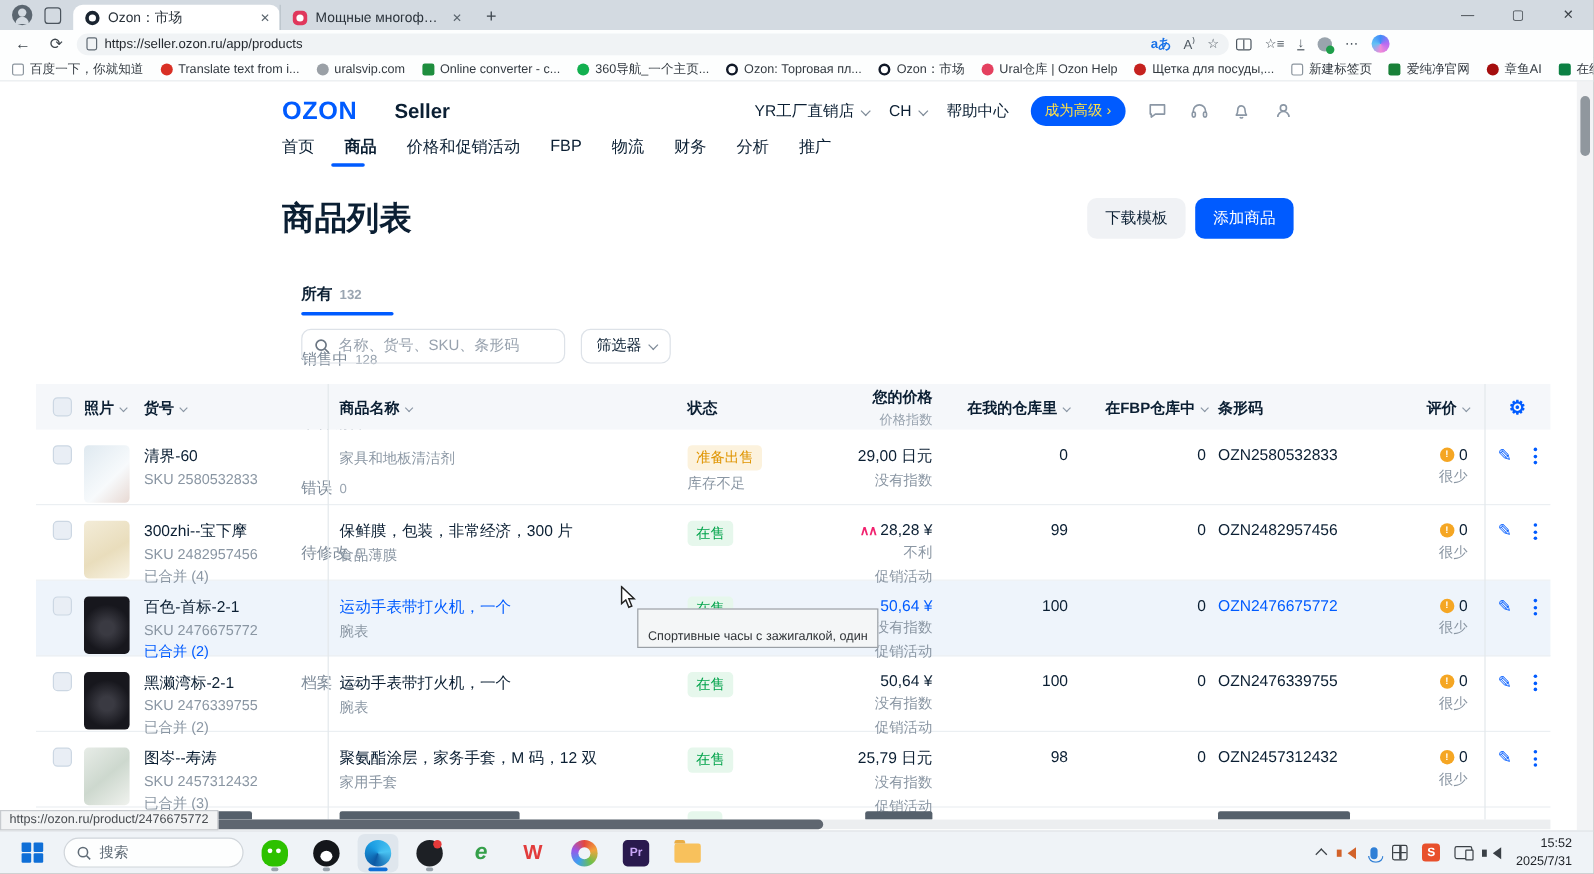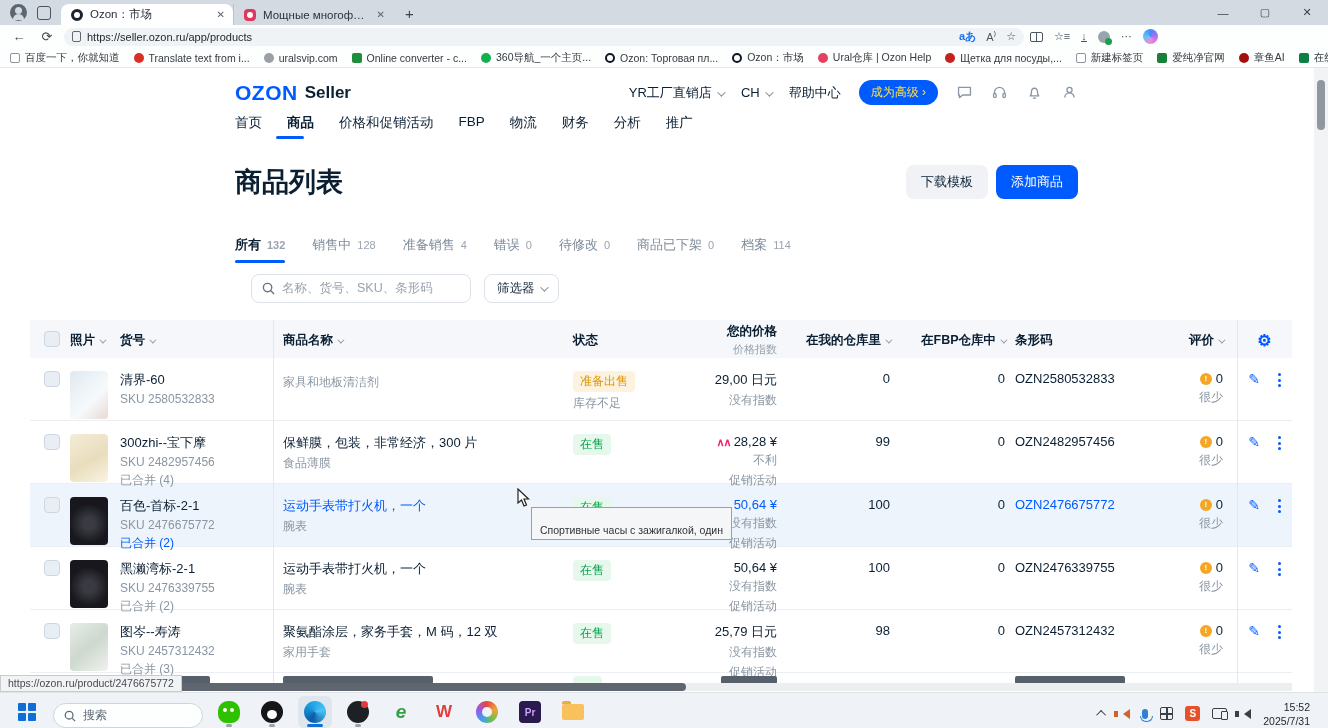--- a/index.html
+++ b/index.html
@@ -44,40 +44,40 @@
   .bookmarks { position:absolute; top:48px; left:0; right:0; height:20px; background:#fdfefe; border-bottom:1px solid #e3e7ea; display:flex; align-items:center; gap:14px; padding:0 10px; overflow:hidden; }
   .bm { display:flex; align-items:center; gap:5px; font-size:10.5px; color:#333a41; white-space:nowrap; }
   .bmfav { width:10px; height:10px; border-radius:50%; flex:none; }
   .bmfav.page { border-radius:2px; background:#fff; border:1.2px solid #8a949d; }
   .bm-sep { width:1px; height:12px; background:#d6dbdf; }
 
   
   .viewport { position:absolute; top:68px; left:0; width:1314px; height:615px; background:#fff; }
   .content { position:absolute; left:235px; right:236px; top:0; }
 
-  .oz-top { position:absolute; top:12px; left:0; right:0; display:flex; align-items:center; }
+  .oz-top { position:absolute; top:12px; left:0; right:0; display:flex; align-items:center;gap:24px; }
   .oz-logo { font-size:21px; font-weight:800; color:var(--accent); letter-spacing:.5px; }
   .oz-logo-sfx { font-size:17px; font-weight:600; color:#0b1f33; margin-left:7px; }
   .oz-right { margin-left:auto; display:flex; align-items:center; gap:18px; font-size:13px; color:#0b1f33; }
   .chev { display:inline-block; width:6px; height:6px; border-right:1.6px solid #7f8b98; border-bottom:1.6px solid #7f8b98; transform:rotate(45deg) translateY(-2px); margin-left:5px; }
   .premium { background:var(--accent); color:#fde047; font-size:12px; padding:4px 12px; border-radius:14px; }
   .hdr-ic { width:17px; height:17px; }
   .hdr-ic * { stroke:#8b97a5; fill:none; stroke-width:1.6; }
 
   .oz-nav { position:absolute; top:46px; left:0; display:flex; gap:25px; font-size:13.5px; color:#0b1f33; }
   .oz-nav .active { font-weight:bold; }
   .nav-underline { position:absolute; top:68px; left:41px; width:28px; height:3px; background:var(--accent); border-radius:2px; }
 
   .title-row { position:absolute; top:96px; left:0; right:0; display:flex; align-items:center; }
   .pg-title { font-size:27px; font-weight:bold; color:#0b1f33; }
   .title-btns { margin-left:auto; display:flex; gap:8px; }
   .btn-gray { background:#f0f2f5; color:#0b1f33; font-size:13px; padding:8px 15px; border-radius:8px; }
   .btn-blue { background:var(--accent); color:#fff; font-size:13px; padding:8px 15px; border-radius:8px; }
 
-  .ftabs { position:absolute; top:168px; left:0; display:flex; gap:27px; font-size:13px; }
+  .ftabs { position:absolute; top:168px; left:16px; display:flex; gap:27px; font-size:13px;flex-direction:column; }
   .ftab { display:flex; align-items:baseline; gap:6px; color:#7e8b99; position:relative; padding-bottom:9px; }
   .ftab .cnt { font-size:11px; color:#9aa5b1; }
   .ftab.active { color:#0b1f33; font-weight:bold; }
   .ftab.active::after { content:""; position:absolute; left:0; right:0; bottom:0; height:3px; border-radius:2px; background:var(--accent); }
 
   .search-row { position:absolute; top:206px; left:16px; display:flex; gap:13px;justify-content:flex-end; }
   .search-box { width:220px; height:29px; border:1px solid #dde2e8; border-radius:8px; display:flex; align-items:center; gap:7px; padding:0 10px; }
   .search-box .ph { font-size:12.5px; color:#98a2ae; }
   .filter-btn { height:29px; border:1px solid #dde2e8; border-radius:8px; display:flex; align-items:center; padding:0 12px; font-size:12.5px; color:#0b1f33; background:#fff; }
 
@@ -127,21 +127,21 @@
   .cursor { position:absolute; top:420px; left:514px; }
 
   
   .hscroll { position:absolute; top:683px; left:0; width:1292px; height:8px; background:#eceef0; }
   .hthumb { width:686px; height:8px; background:#5f6670; border-radius:4px; }
   .vscroll { position:absolute; top:68px; right:0; width:14px; height:624px; background:#f2f3f5; }
   .vthumb { width:8px; height:50px; margin:12px auto 0; background:#90979e; border-radius:4px; }
   .status-tip { position:absolute; top:675px; left:0; height:17px; background:#f2f3f4; border:1px solid #c8cbcf; font-size:10.5px; color:#474b50; padding:1px 7px 0; z-index:5; }
 
   
-  .taskbar { position:absolute; top:692px; left:0; right:0; height:36px; background:#eff3f7; border-top:1px solid #dfe3e6; display:flex; align-items:flex-end; gap:9px; padding:0 10px; }
+  .taskbar { position:absolute; top:692px; left:0; right:0; height:36px; background:#eff3f7; border-top:1px solid #dfe3e6; display:flex; align-items:center; gap:9px; padding:0 10px; }
   .start { display:grid; grid-template-columns:8px 8px; grid-gap:1.5px; }
   .start i { width:8px; height:8px; background:#0f6fd7; border-radius:1px; }
   .tsearch { width:150px; height:25px; background:#fdfefe; border:1px solid #d0d5da; border-radius:13px; display:flex; align-items:center; gap:7px; padding:0 10px; font-size:12px; color:#5f6b76; }
   .tbi { width:34px; height:32px; display:flex; align-items:center; justify-content:center; position:relative; }
   .tbi .dot { position:absolute; bottom:1px; left:50%; transform:translateX(-50%); width:6px; height:3px; border-radius:2px; background:#9aa4ad; }
   .tbi.active { background:#dfe6ed; border-radius:6px; }
   .tbi.active .dot { width:16px; background:#0f6fd7; }
   .ic22 { width:22px; height:22px; border-radius:50%; }
   .wechat { background:#2dc100; border-radius:45% 45% 40% 40%; position:relative; }
   .wechat::before, .wechat::after { content:""; position:absolute; background:#fff; border-radius:50%; width:4px; height:4px; top:7px; }

